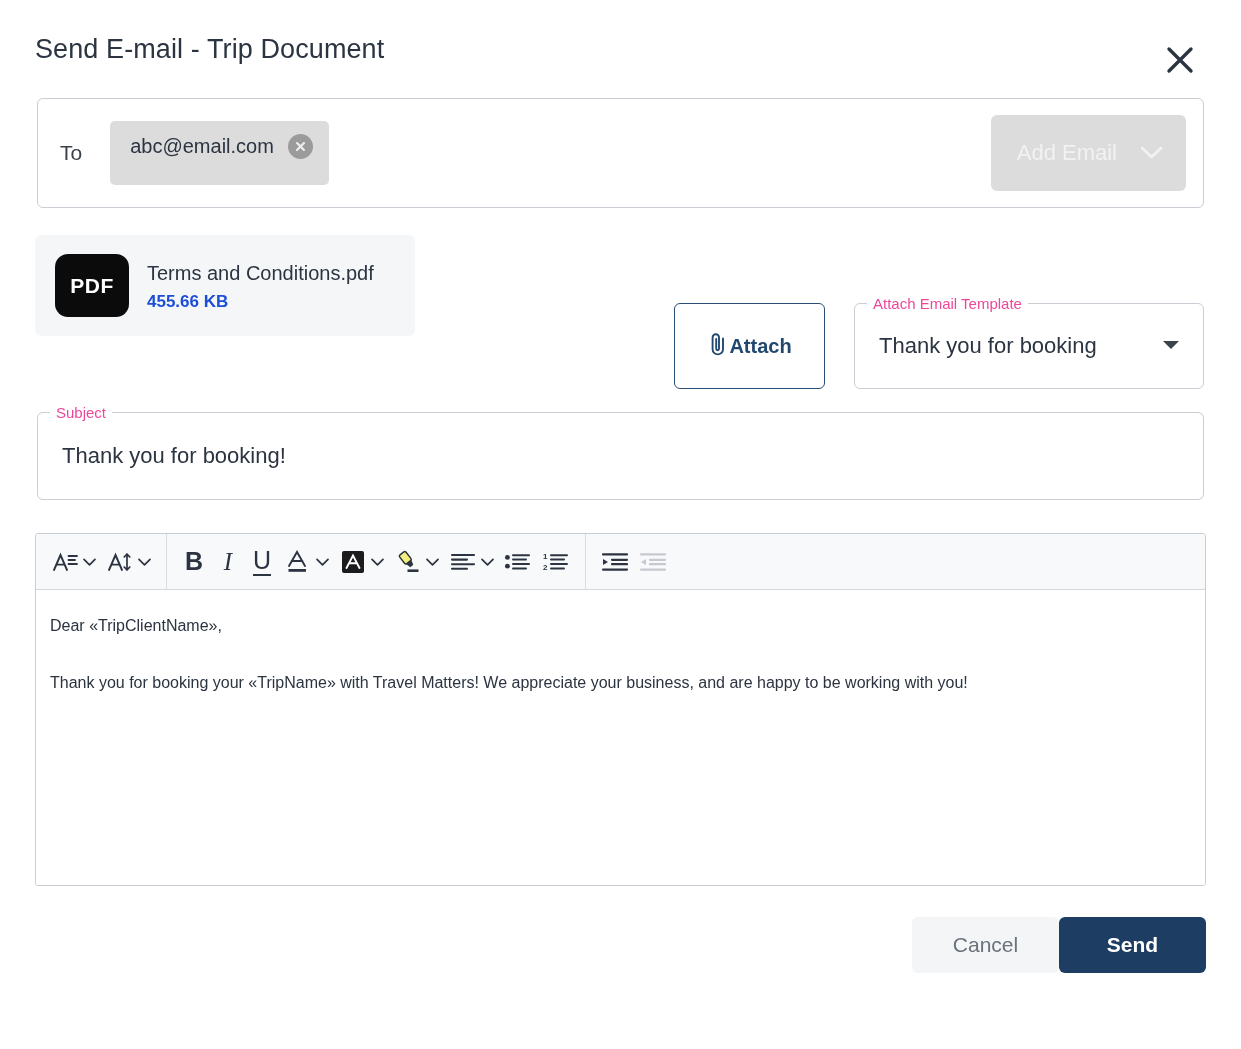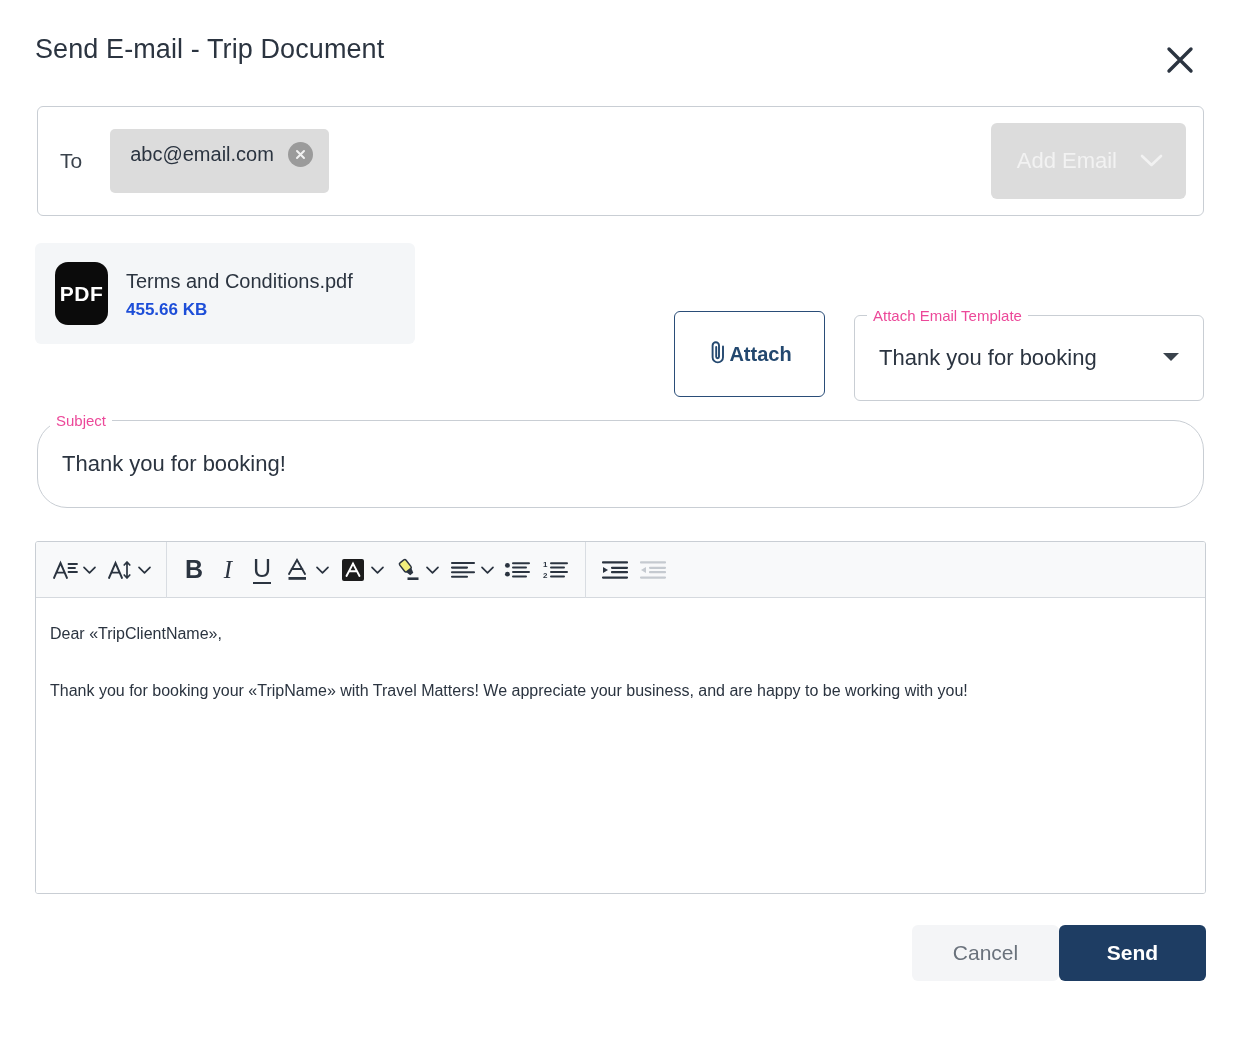--- a/index.html
+++ b/index.html
@@ -43,21 +43,20 @@
     background: none; border: none;
   }
   .close-btn svg { display: block; }
 
   
   .fieldbox {
     position: relative;
     border: 1px solid #c9ced4;
     border-radius: 6px;
     background: #fff;
-    margin-top: 8px;
   }
   .fieldbox > legend.legend {
     position: absolute;
     top: -9px;
     left: 12px;
     padding: 0 6px;
     background: #fff;
     font-size: 15px;
     color: #ec4899;
     line-height: 18px;
@@ -119,21 +118,21 @@
   .attachment-card {
     display: flex;
     align-items: center;
     gap: 18px;
     width: 380px;
     padding: 19px 20px;
     background: #f4f6f8;
     border-radius: 6px;
   }
   .pdf-badge {
-    width: 53px; height: 63px;
+    width: 74px; height: 63px;
     border-radius: 13px;
     background: #0b0b0b;
     color: #ffffff;
     display: flex; align-items: center; justify-content: center;
     font-size: 21px;
     font-weight: bold;
     letter-spacing: .5px;
     flex: 0 0 auto;
   }
   .file-name {
@@ -194,21 +193,20 @@
     transform: translateY(-50%);
   }
 
   
   .subject-box {
     margin-top: 23px;
     height: 88px;
     display: flex;
     align-items: center;
     padding: 0 24px;
-    border-radius: 30px;
   }
   .subject-value {
     font-size: 22px;
     color: #2b3440;
   }
 
   
   .editor {
     margin-top: 33px;
     border: 1px solid #c9ced4;

